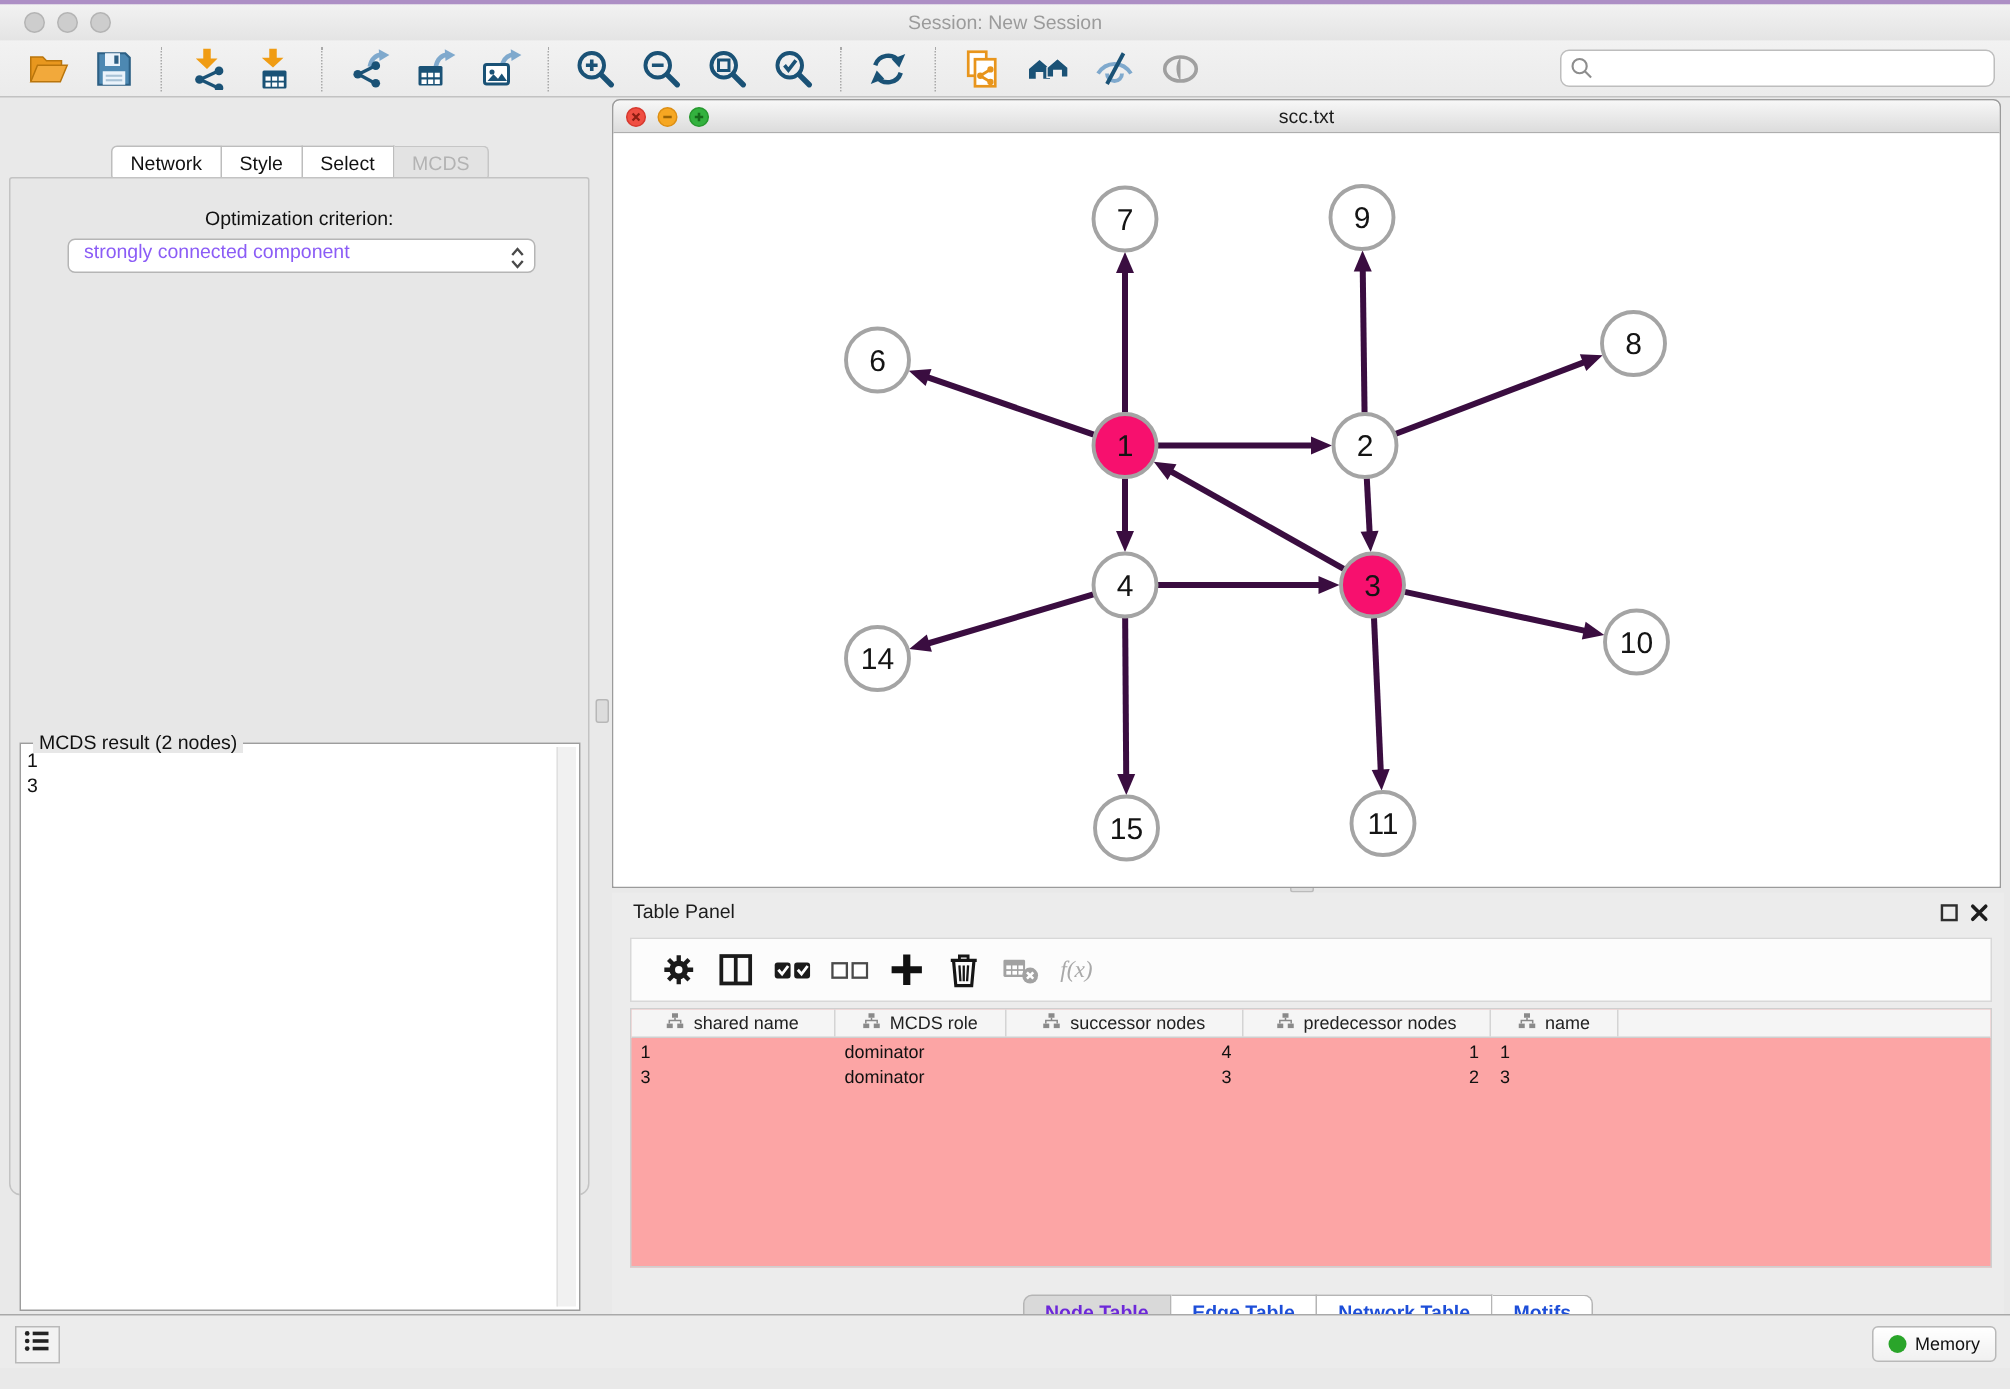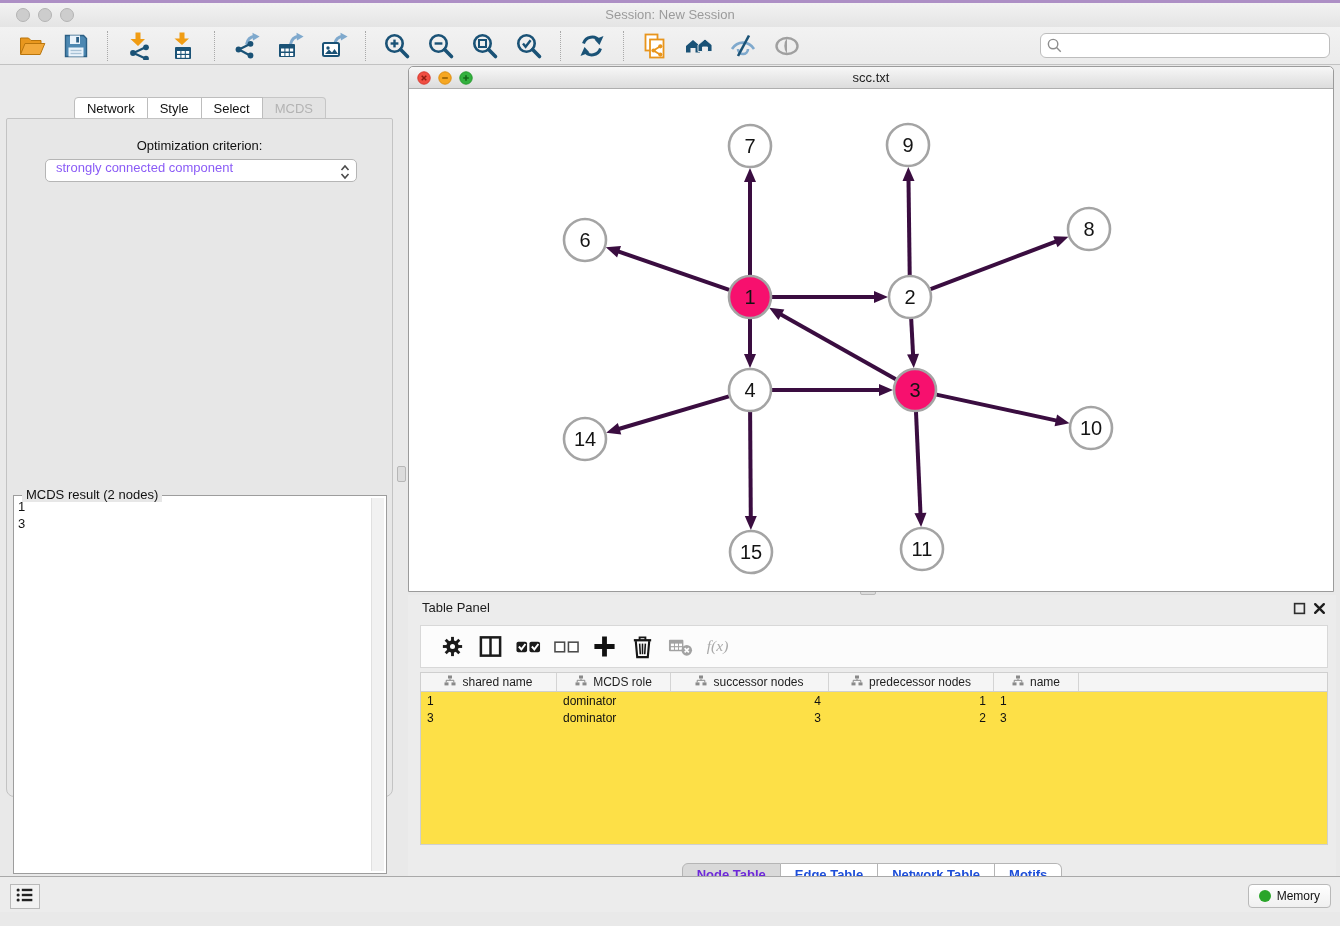--- a/index.html
+++ b/index.html
@@ -77,21 +77,21 @@
   .canvas { position:absolute; left:0; top:22px; width:924px; height:502px; background:#fff; }
   .canvas svg { width:100%; height:100%; }
 
   
   .tp { position:absolute; left:408px; top:595px; width:928px; height:295px; background:#ececec; }
   .tp-header { position:absolute; left:14px; top:5px; right:10px; height:20px; font-size:13px; color:#1c1c1c; }
   .tp-toolbar { position:absolute; left:12px; top:30px; right:8px; height:43px; background:#fcfcfc;
                 border:1px solid #d8d8d8; display:flex; align-items:center; padding-left:12px; }
   .tpt-icon { width:26px; height:26px; margin:0 6px; display:inline-flex; align-items:center; justify-content:flex-end; }
   .tpt-icon svg { width:25px; height:25px; }
-  .tp-table { position:absolute; left:12px; top:77px; right:8px; height:173px; background:#fde047; border:1px solid #cfcfcf; }
+  .tp-table { position:absolute; left:12px; top:77px; right:8px; height:173px; background:#fca5a5; border:1px solid #cfcfcf; }
   .thead { display:flex; height:19px; background:#f5f5f5; border-bottom:1px solid #cfcfcf; }
   .th { display:flex; align-items:center; justify-content:center; gap:6px; font-size:12px; color:#222;
         border-right:1px solid #d4d4d4; height:100%; }
   .th svg { flex:0 0 auto; }
   .trow { display:flex; height:17px; align-items:center; }
   .td { font-size:12px; color:#111; height:100%; display:flex; align-items:center; }
   .td.left { justify-content:flex-start; padding-left:6px; }
   .td.right { justify-content:flex-end; padding-right:8px; }
   .tp-tabs { position:absolute; left:0; right:0; top:268px; display:flex; justify-content:center; }
   .tp-tab { font-size:13px; font-weight:bold; padding:3px 14px 4px; background:#fff; border:1px solid #b5b5b5;

